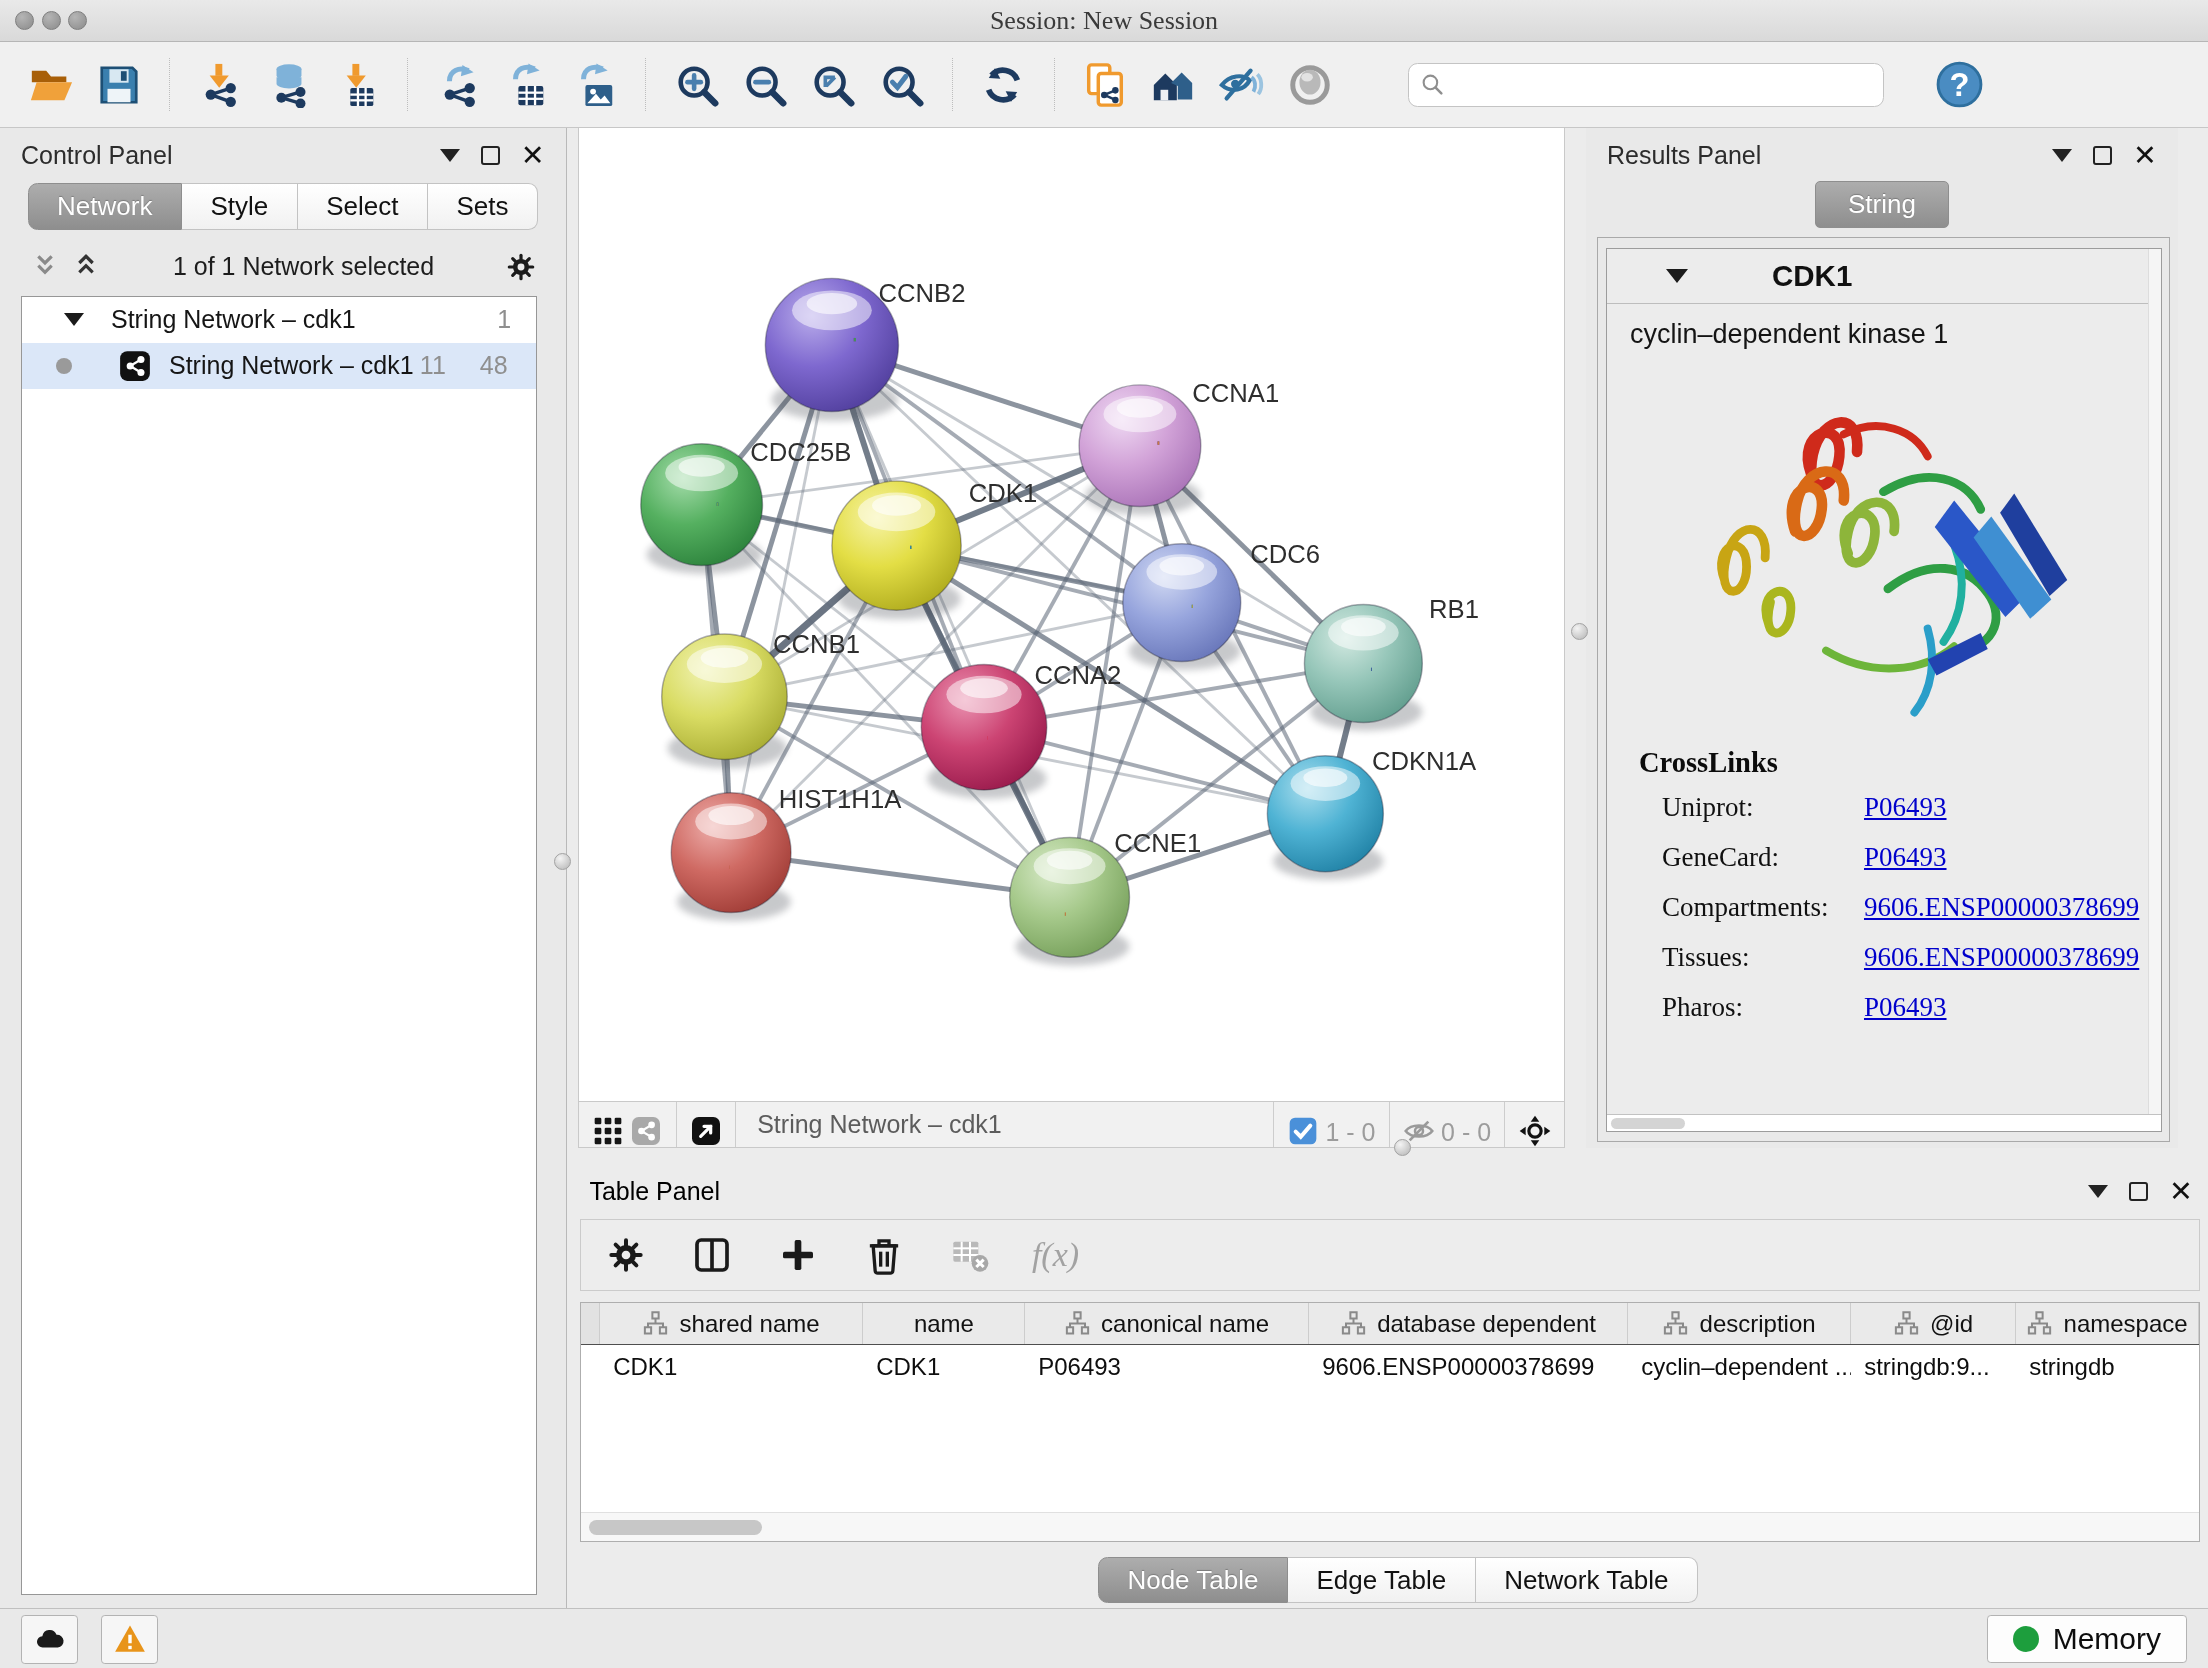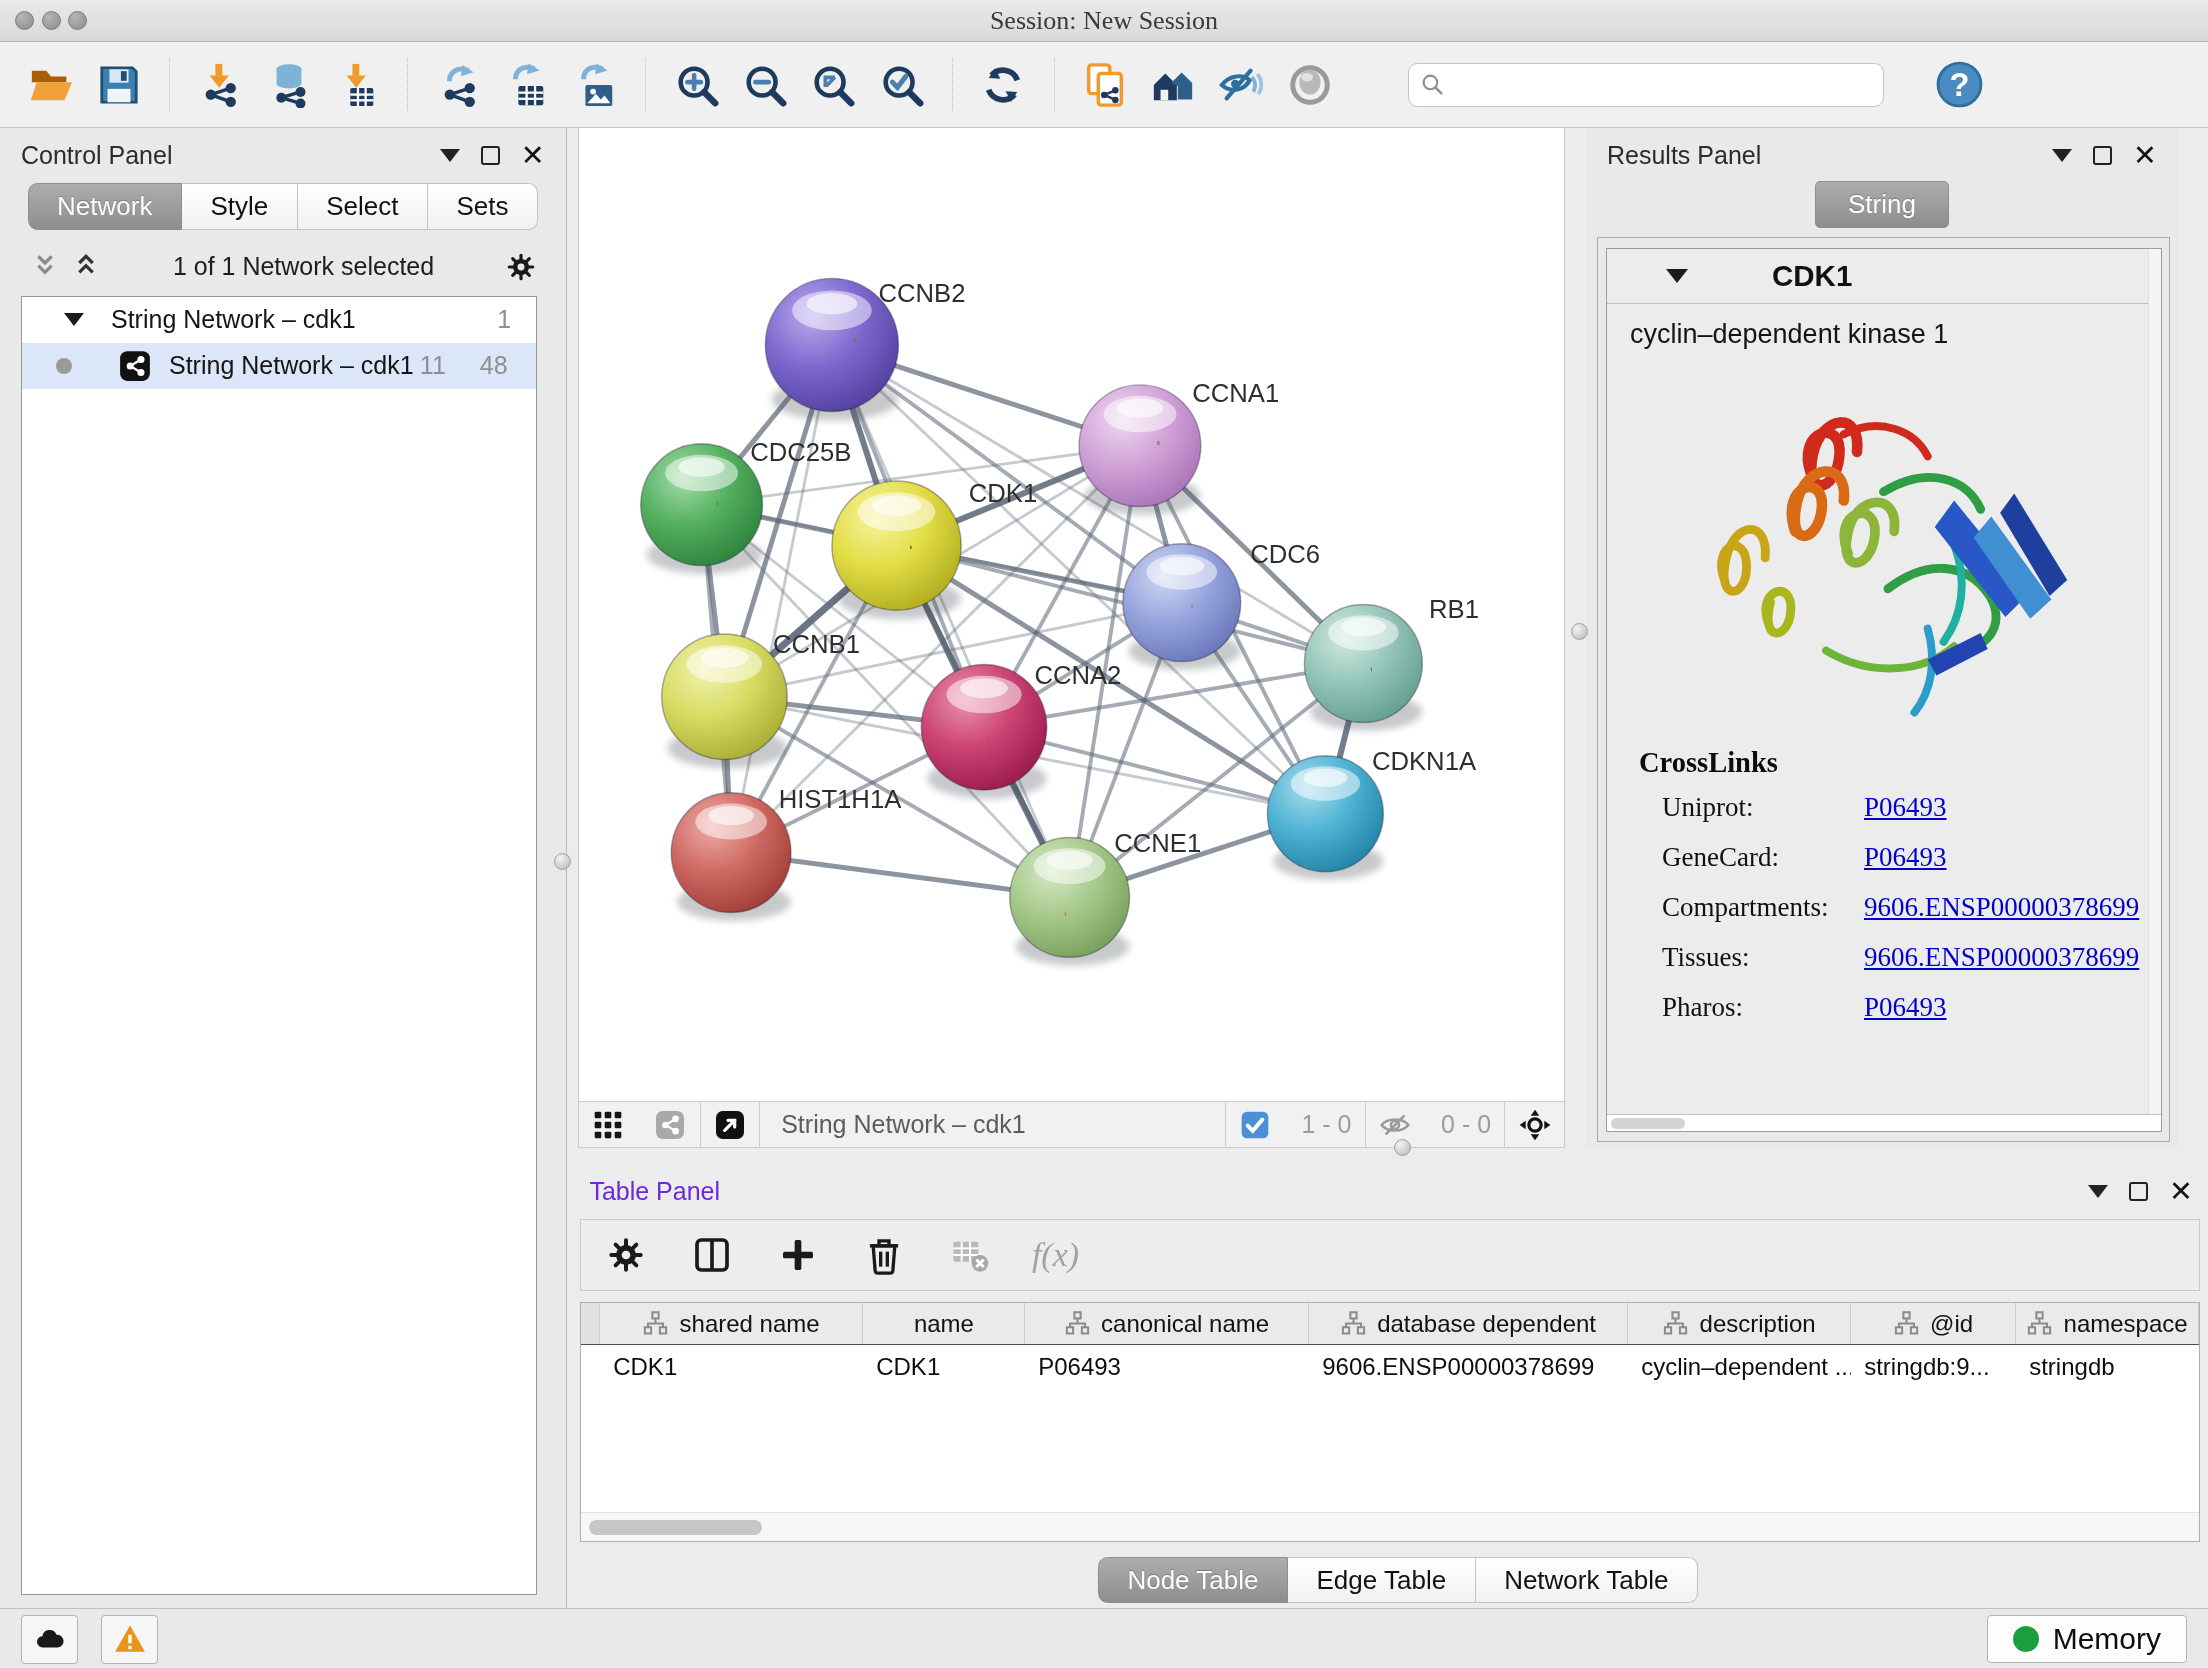--- a/index.html
+++ b/index.html
@@ -51,21 +51,21 @@
   .bullet { width:16px; height:16px; border-radius:50%; background:#9a9a9a; margin-right:46px; }
   .appicon { width:34px; height:34px; margin-right:17px; }
   .trow.sel .tcount + .tcount { margin-left:32px; }
 
   
   .maincol { flex:1; display:flex; flex-direction:column; }
   .upperrow { display:flex; height:1020px; }
   .netwrap { width:987px; margin-left:11.4px; background:#fff; border:1px solid #c9c9c9; border-top:none; display:flex; flex-direction:column; }
   .netcanvas { flex:1; background:#fff; }
   .netfooter { height:46px; background:#f1f1f1; border-top:1px solid #c9c9c9; display:flex; align-items:center; }
-  .nf-sec { display:flex; align-items:center; gap:30px; padding:0 13.3px; height:100%; }
+  .nf-sec { display:flex; align-items:flex-end; gap:6px; padding:0 13.3px; height:100%; }
   .nf-div { width:0; height:100%; border-left:1px solid #cdcdcd; }
   .nf-title { flex:1; color:#5c5c5c; font-size:25px; padding-left:21px; }
   .nf-count { color:#9c9c9c; font-size:25px; }
   .nf-sec svg { width:32px; height:32px; }
 
   
   .rpanel { width:592px; margin-left:21px; background:#e9e9e9; display:flex; flex-direction:column; padding-top:7.6px; }
   .rp-tabrow { display:flex; justify-content:center; margin-top:5.7px; }
   .rp-tab { padding:6.7px 32px; font-size:26px; color:#fff; background:linear-gradient(#adadad,#8e8e8e); border:1px solid #8e8e8e; border-radius:5px; text-shadow:0 -1px 1px rgba(0,0,0,.25); }
   .rp-outer { margin:9.5px 7.6px 0 11.4px; border:1px solid #a9a9a9; background:#e9e9e9; padding:9.5px 7.6px; display:flex; flex-direction:column; gap:9.5px; height:905px; }
@@ -82,21 +82,21 @@
   .xl-row { display:flex; margin:0 0 19px 23px; font-size:27px; }
   .xl-label { width:202px; color:#101010; }
   .xl-link { color:#0000cc; text-decoration:underline; }
   .rp-hscroll { height:17px; background:#fff; border-top:1px solid #c2c2c2; margin-top:auto; position:relative; }
   .rp-hthumb { position:absolute; left:3.8px; top:2.9px; width:74px; height:11.4px; background:#d4d4d4; border-radius:5.7px; }
   .rp-vtrack { position:absolute; right:0; top:0; bottom:17px; width:13.3px; background:#f5f5f5; border-left:1px solid #ddd; }
 
   
   .tpanel { flex:1; margin-top:23px; display:flex; flex-direction:column; padding-left:13.3px; }
   .tp-head { display:flex; align-items:center; padding:0 15px 0 9.5px; height:40px; }
-  .tp-head .ptitle { flex:1; font-size:25px; color:#6d28d9; }
+  .tp-head .ptitle { flex:1; font-size:25px; color:#000000; }
   .tp-toolbar { margin:7.6px 7.6px 0 0; border:1px solid #cbcbcb; background:#ededed; height:72px; display:flex; align-items:center; padding:0 21px; gap:38px; }
   .tp-toolbar .tbtn { width:48px; height:48px; }
   .tp-toolbar .tbtn svg { width:40px; height:40px; }
   .fx { font-family:"Liberation Serif","DejaVu Serif",serif; font-style:italic; font-size:34px; color:#a2a2a2; }
   .tablewrap { margin:11.4px 7.6px 0 0; background:#fff; border:1px solid #aeaeae; height:240px; position:relative; overflow:hidden; }
   table.grid { border-collapse:collapse; table-layout:fixed; width:1617px; }
   table.grid th { height:42px; background:#eaeaea; border-right:1px solid #cdcdcd; border-bottom:1.9px solid #4e4e4e; font-weight:normal; font-size:24px; color:#111; }
   table.grid th .hcell { display:flex; align-items:center; justify-content:center; gap:11.4px; }
   table.grid th.gut { background:#e2e2e2; }
   table.grid td { height:44px; font-size:24px; color:#0e0e0e; padding-left:13.3px; white-space:nowrap; overflow:hidden; }

